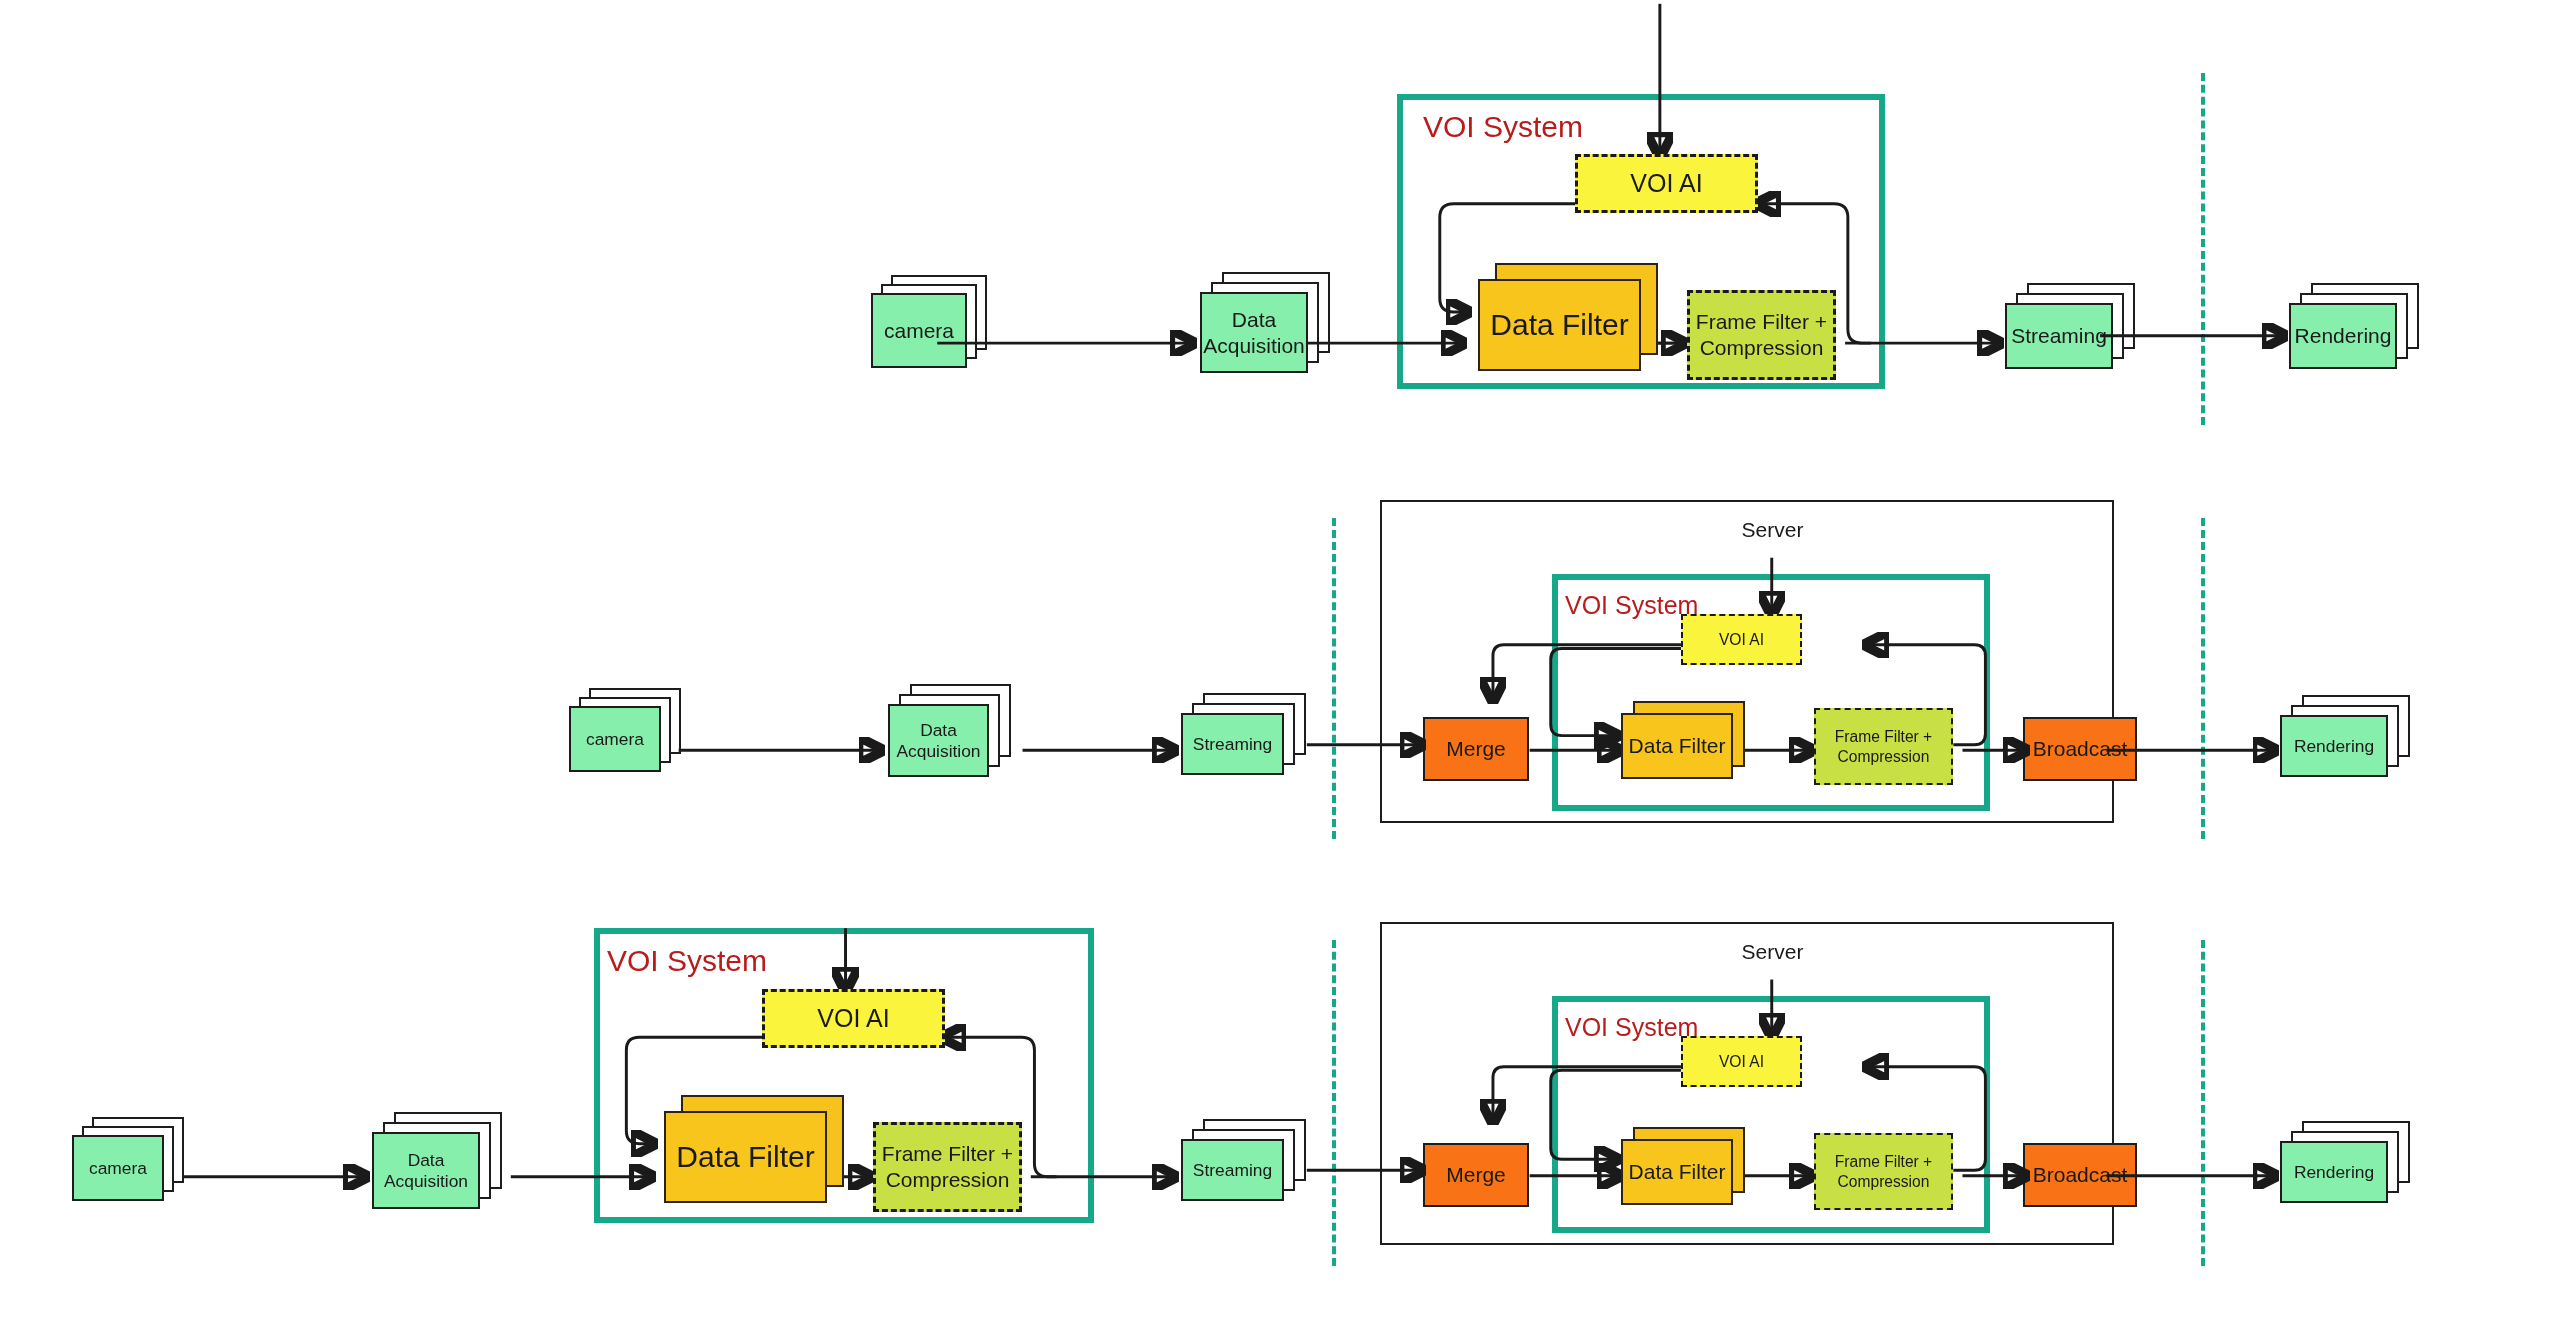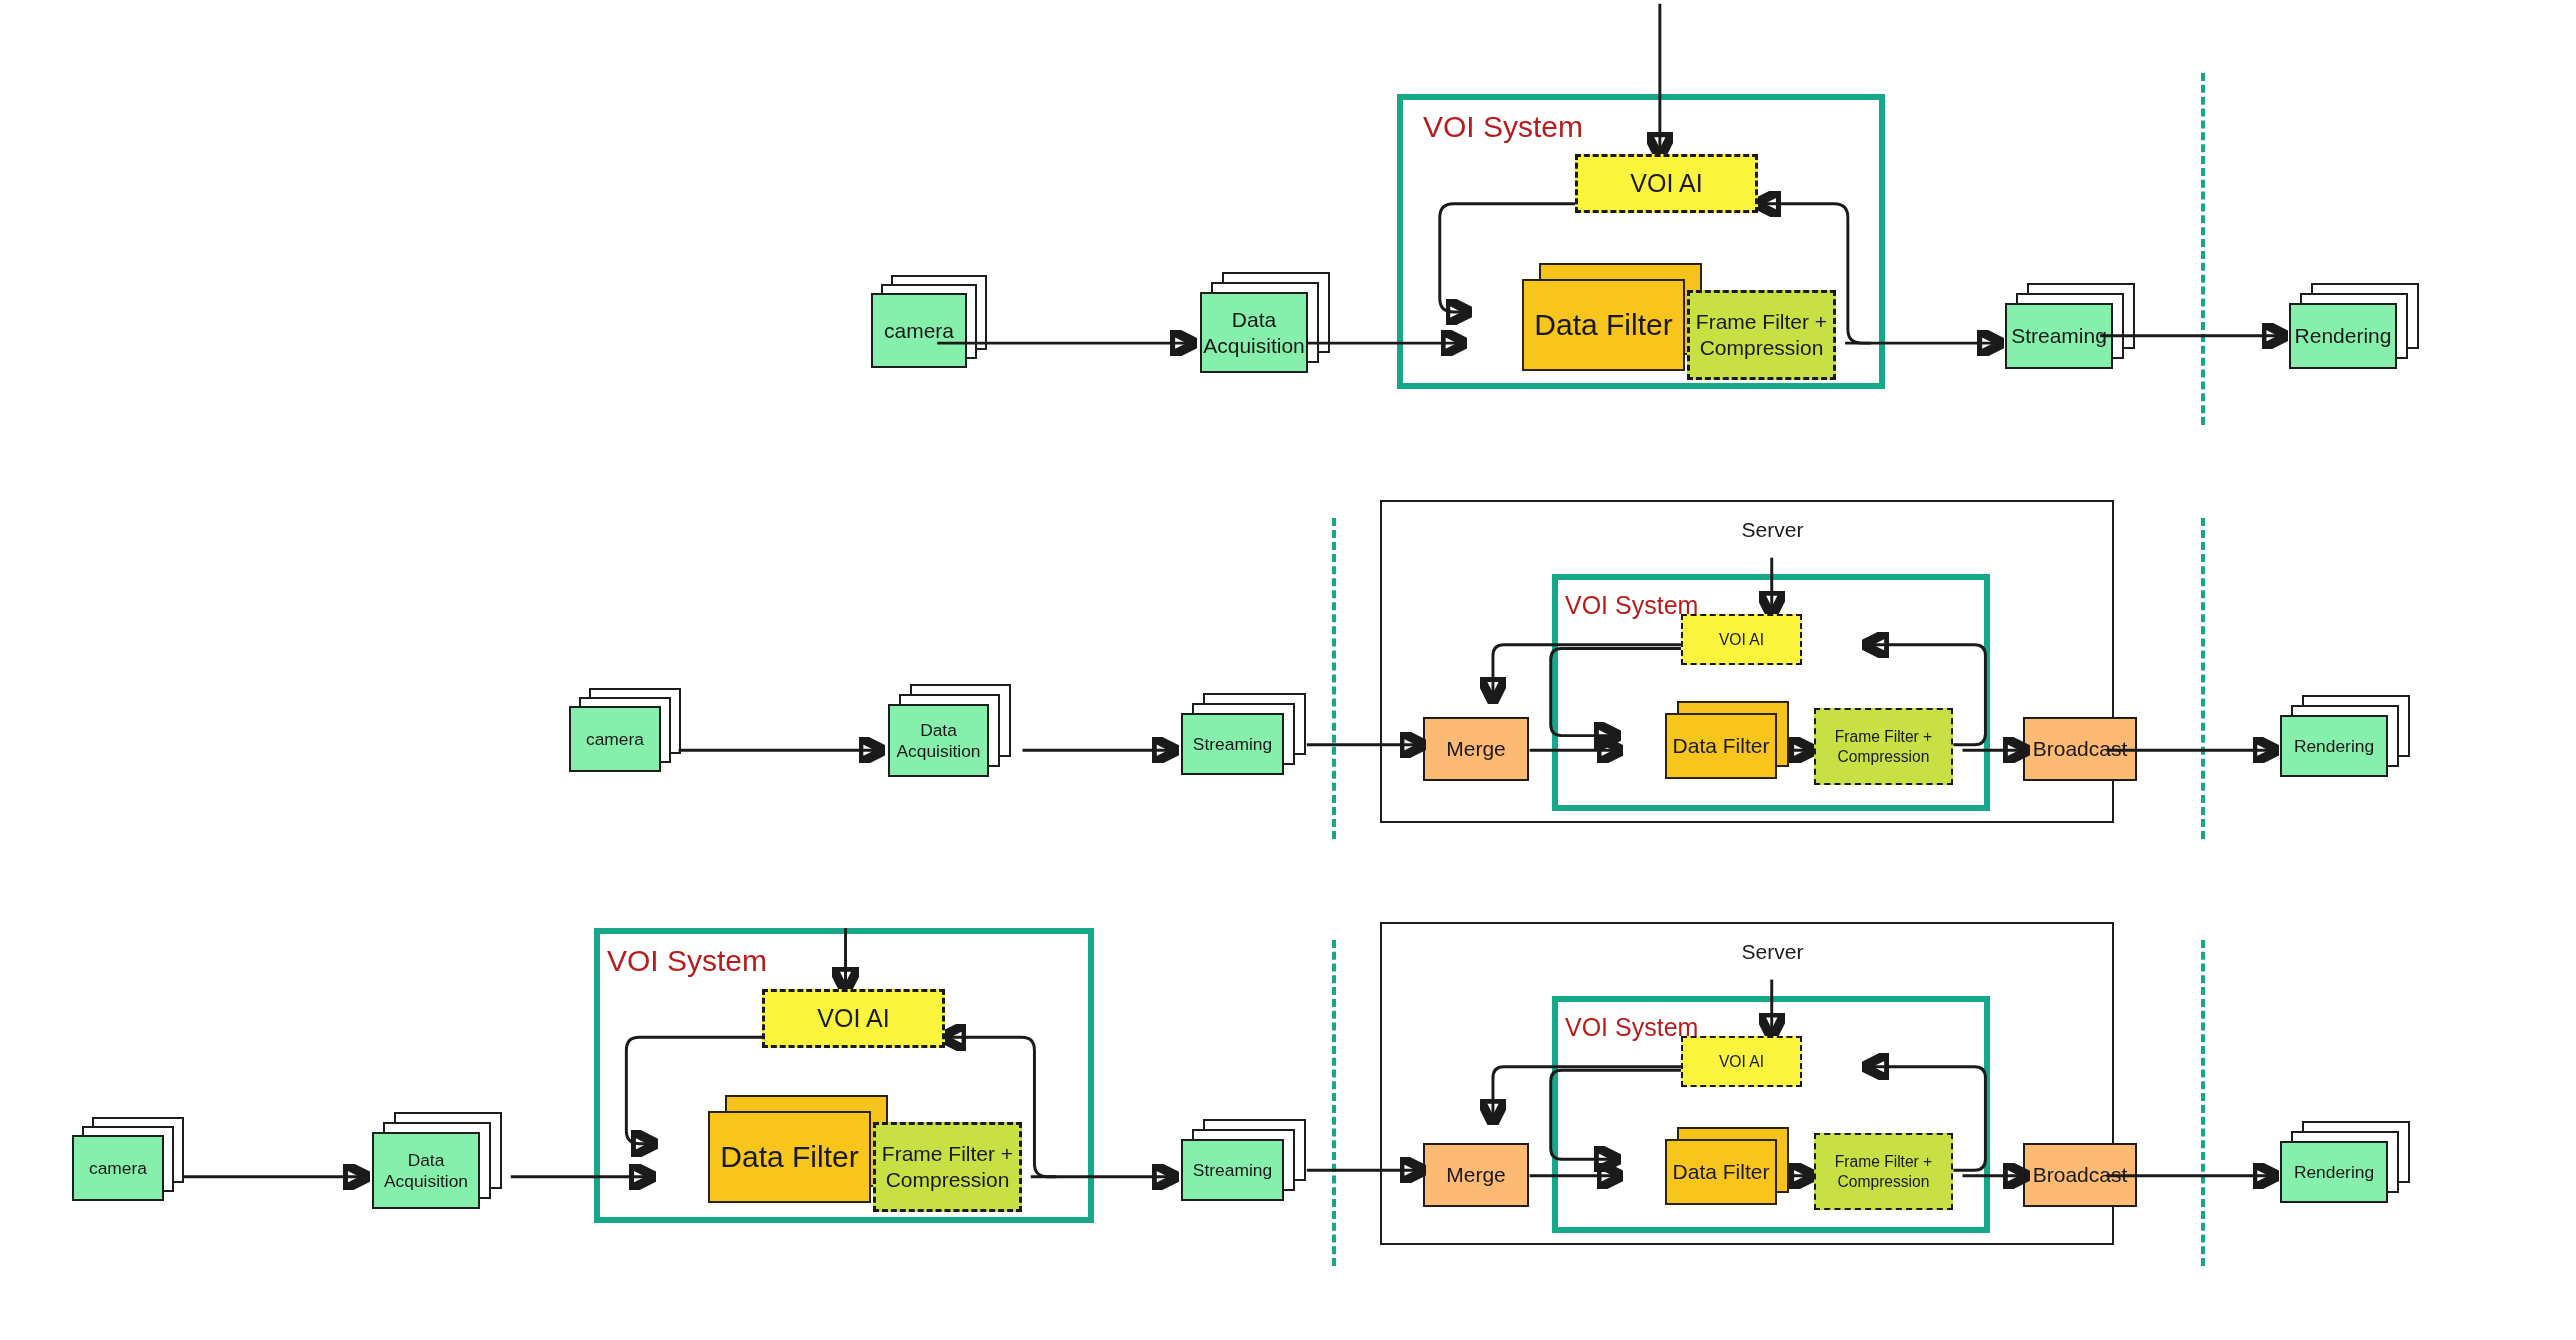--- a/index.html
+++ b/index.html
@@ -14,21 +14,21 @@
     width:2576px;
     height:1341px;
     background:#ffffff;
     overflow:hidden;
   }
   
   .node{position:absolute;box-sizing:border-box;}
 
   
   .plain{
-    background:#fdba74;
+    background:#f97316;
     border:2.8px solid #1d1d1d;
     display:flex;
     align-items:center;
     justify-content:center;
     text-align:center;
     line-height:1.22;
     z-index:6;
   }
   
   .stack{position:absolute;box-sizing:border-box;}
@@ -60,21 +60,21 @@
     border:3.7px dashed #1a1a1a;
     display:flex;align-items:center;justify-content:center;
     text-align:center;z-index:8;
   }
   .frame-filter{
     background:#c9e045;
     border:3.7px dashed #1a1a1a;
     display:flex;align-items:center;justify-content:center;
     text-align:center;line-height:1.25;z-index:8;
   }
-  .datafilter-stack{position:absolute;z-index:8;margin-left:44px;}
+  .datafilter-stack{position:absolute;z-index:8;}
   .datafilter-stack .sheet{
     position:absolute;
     background:#f6c31c;
     border:2.8px solid #2c2410;
     box-sizing:border-box;
   }
   .datafilter-stack .front{
     position:absolute;left:0;top:0;
     background:#f8c51d;
     border:2.8px solid #2c2410;

